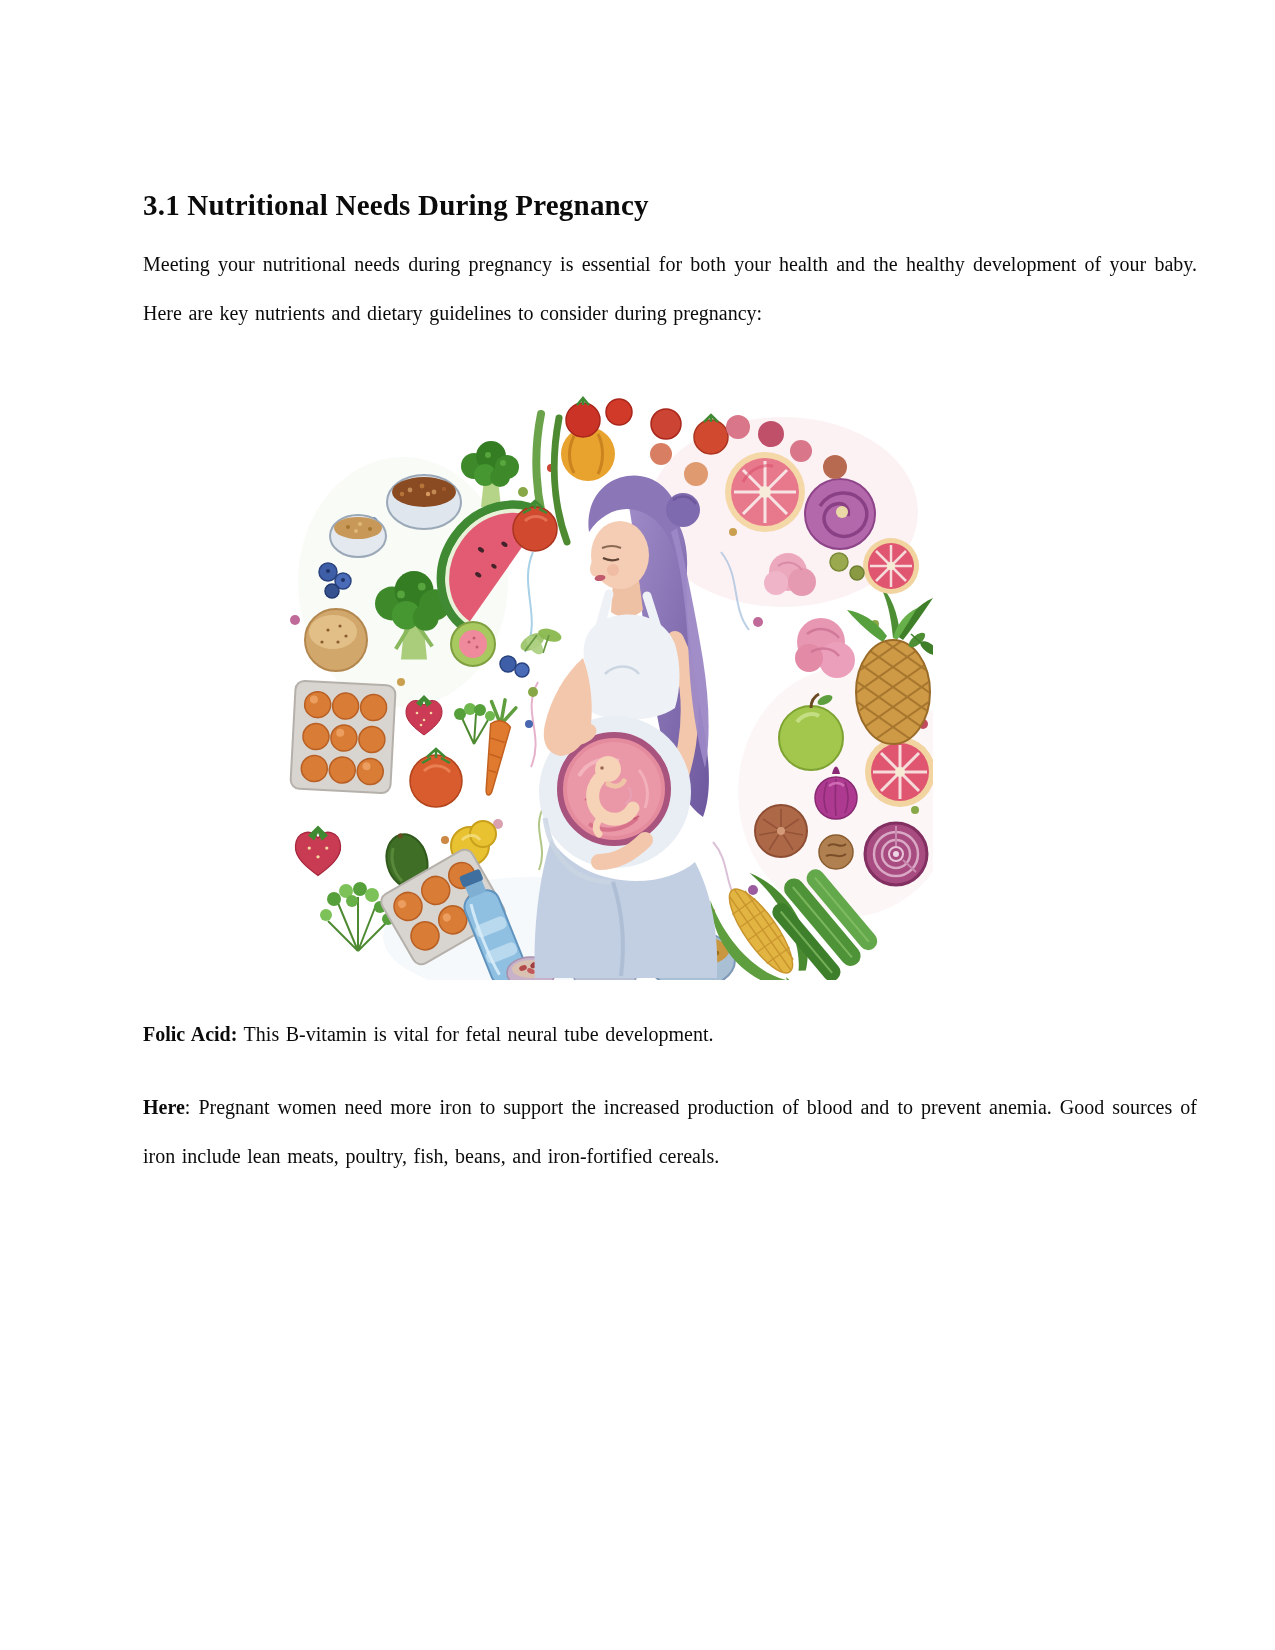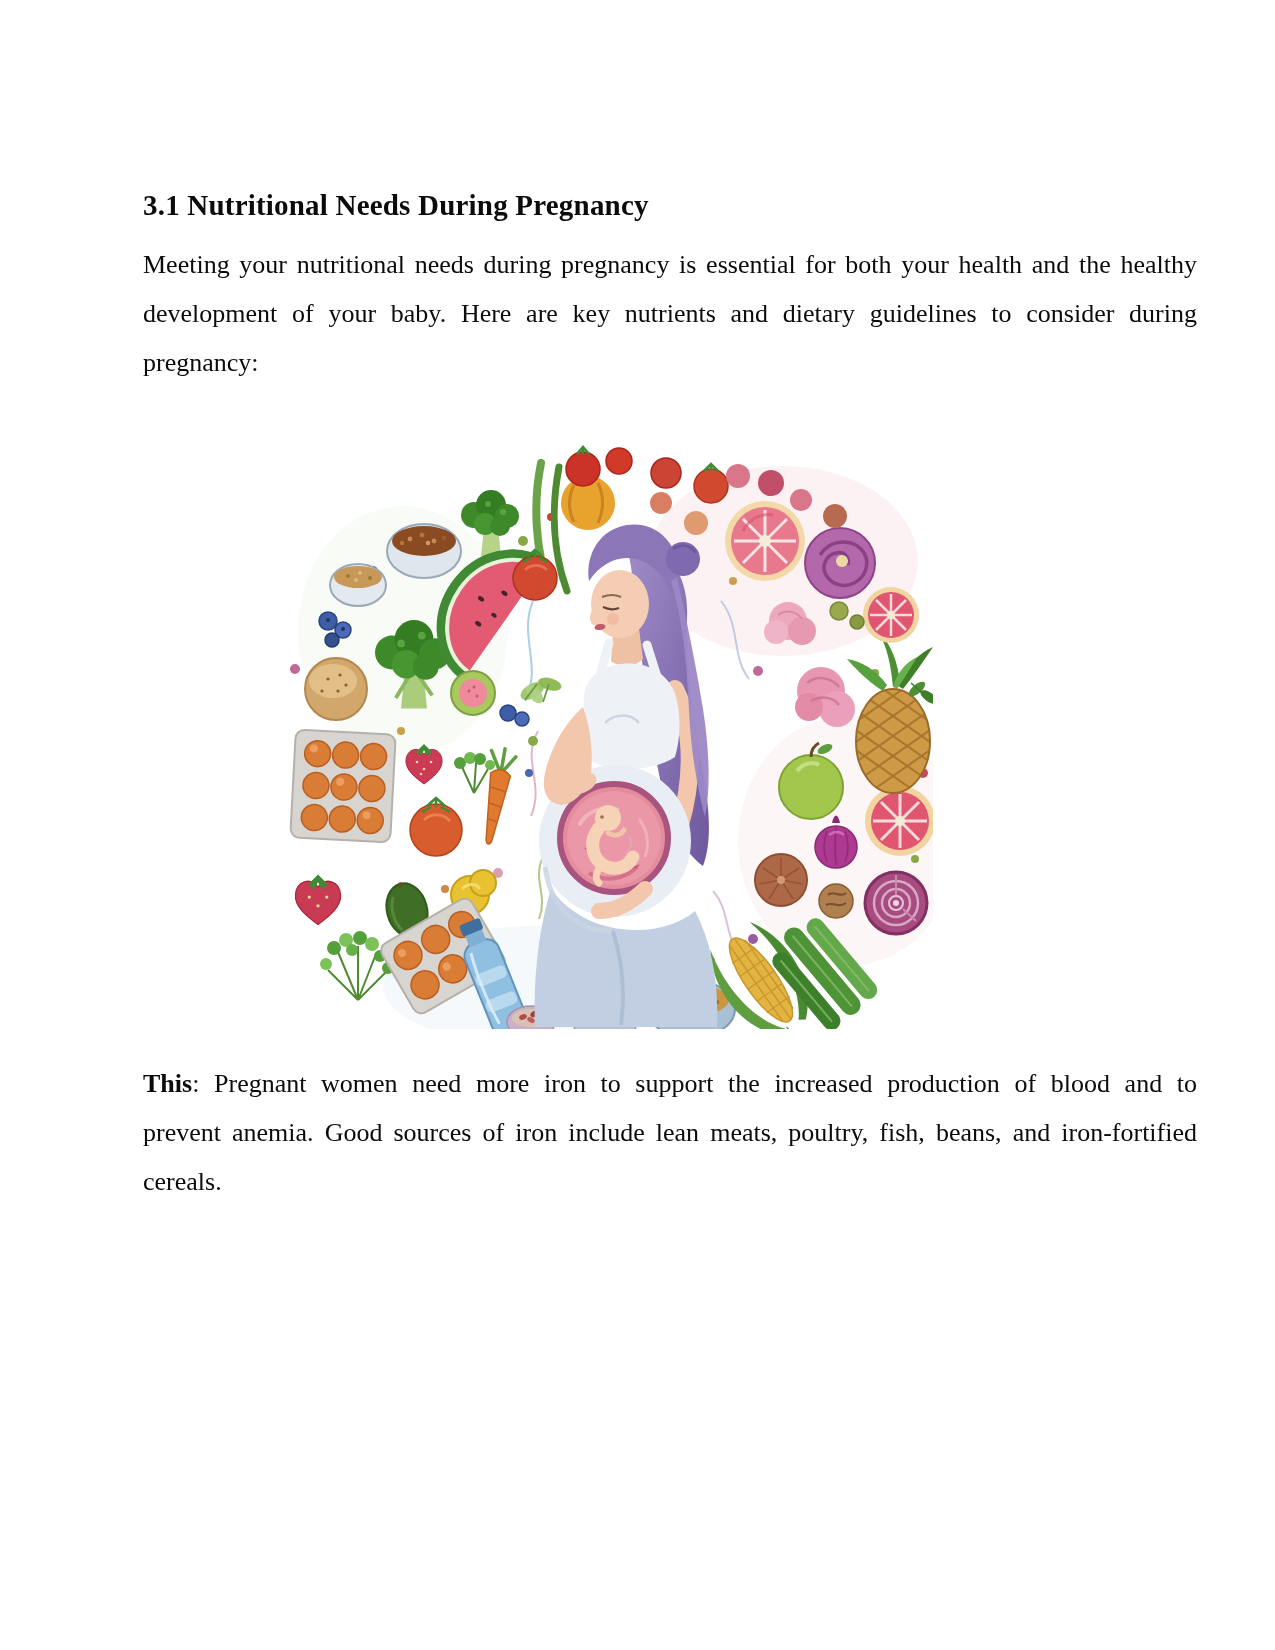--- a/index.html
+++ b/index.html
@@ -8,21 +8,21 @@
     background:#ffffff;color:#0b0b0b;
     padding:143px 78px 60px 143px;
     font-family:"Liberation Serif","DejaVu Serif",serif;
     position:relative;overflow:hidden;margin-top:44px;
   }
   h1.doc-heading{
     font-size:29px;line-height:1.25;font-weight:bold;margin:0 0 17px 0;
     letter-spacing:.2px;
   }
   p.doc-para{
-    font-size:26px;line-height:49px;text-align:justify;
+    font-size:20px;line-height:49px;text-align:justify;
     margin:0 0 24px 0;word-spacing:.08em;
   }
   p.doc-para b{font-weight:bold;}
   figure.illus{
     width:650px;height:608px;margin:34px 0 30px 140px;padding:0;
     display:block;
   }
   figure.illus svg{display:block;width:650px;height:608px;}
 </style>
 </head>
@@ -461,17 +461,18 @@
         <ellipse cx="317" cy="206" rx="5.5" ry="3" fill="#c25a6e" transform="rotate(-10 317 206)"></ellipse>
         <circle cx="330" cy="198" r="6" fill="#eaa88e" opacity=".45"></circle>
         <path d="M306,160 C302,132 318,108 344,104 C370,100 392,118 396,146 C397,158 395,170 391,180 C384,156 370,142 352,138 C336,134 318,142 306,160 Z" fill="#8b77b8"></path>
         <path d="M388,160 C400,200 404,246 406,290 C408,330 414,366 422,396 C428,366 426,326 420,288 C412,238 402,192 394,156 Z" fill="#9c88c6" opacity=".95"></path>
         <circle cx="400" cy="138" r="17" fill="#7e6aae"></circle>
         <path d="M390,128 C398,122 408,124 413,132" stroke="#6d589e" stroke-width="2.5" fill="none"></path>
       </g>
     </svg>
   </figure>
 
-
-
-  <p class="doc-para"><b>This</b><span>: Pregnant women need more iron to support the increased production of blood and to prevent anemia. Good sources of iron include lean meats, poultry, fish, beans, and iron-fortified cereals.</span></p>
+  <p class="doc-para"><b>Folic Acid:</b><span> This B-vitamin is vital for fetal neural tube development.</span></p>
+
+
+  <p class="doc-para"><b>Here</b><span>: Pregnant women need more iron to support the increased production of blood and to prevent anemia. Good sources of iron include lean meats, poultry, fish, beans, and iron-fortified cereals.</span></p>
 
 </div>
 
 </body></html>

